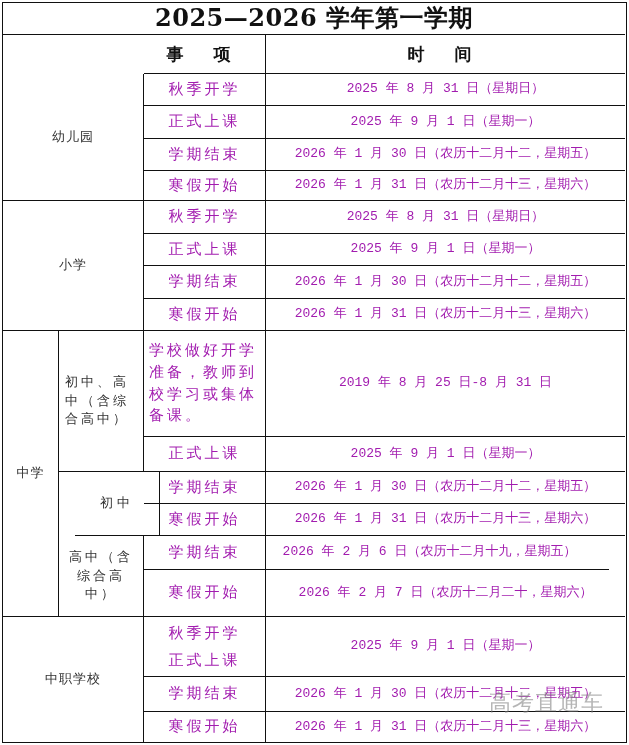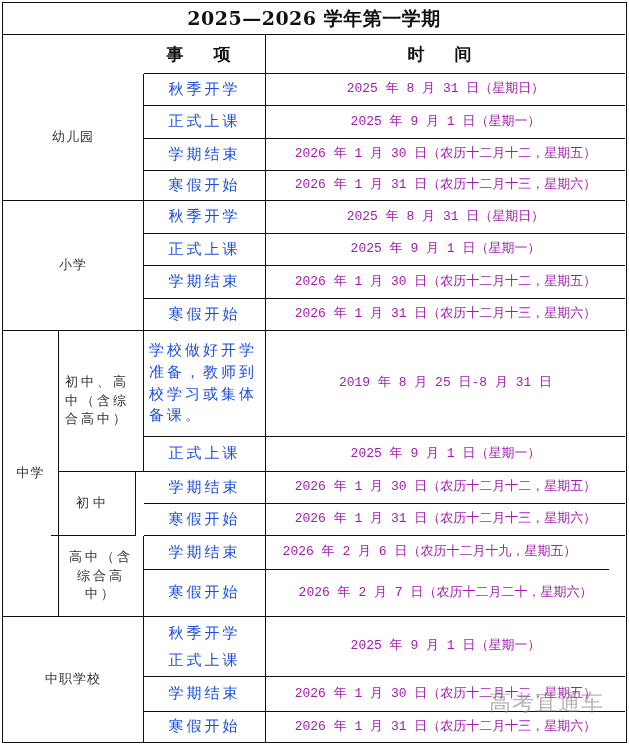--- a/index.html
+++ b/index.html
@@ -4,24 +4,24 @@
 <style>
   html, body { margin: 0; padding: 0; background: #ffffff; }
   body { width: 629px; height: 745px; position: relative; overflow: hidden;
          font-family: "DejaVu Serif", "Liberation Serif", serif; color: #1a1a1a; }
   .tbl { position: absolute; left: 2px; top: 2px; width: 625px; height: 741px;
          border: 1.5px solid #111; box-sizing: border-box; }
   .cell { position: absolute; box-sizing: border-box; display: flex;
           align-items: center; justify-content: center; text-align: center;
           border-right: 1px solid #111; border-bottom: 1px solid #111;
           font-size: 15px; line-height: 1.45; color: #222; }
-  .title { font-size: 19px; font-weight: bold; color: #111; letter-spacing: 0.5px; }
+  .title { font-size: 24px; font-weight: bold; color: #111; letter-spacing: 0.5px; }
   .head { font-size: 17px; font-weight: bold; color: #111; letter-spacing: 12px; }
   .stage { font-size: 13px; color: #333; letter-spacing: 1px; }
-  .item { letter-spacing: 3px; color: #1d4ed8; }
+  .item { letter-spacing: 3px; color: #a21caf; }
   .time { color: #a21caf; font-size: 13px; white-space: nowrap; font-family: Liberation Mono, monospace; }
   .multi { flex-direction: column; }
   .wrap { padding: 0 4px; letter-spacing: 3px; text-align: left; justify-content: flex-start; }
   .nor { border-right: none; }
   .nob { border-bottom: none; }
   .watermark { position: absolute; left: 489px; top: 688px; font-size: 22px;
                color: rgba(120,120,120,0.55); font-family: "DejaVu Sans", sans-serif;
                letter-spacing: 1px; pointer-events: none; }
 </style>
 </head>
@@ -55,21 +55,21 @@
   <div class="cell time nor" style="left:263px;top:296px;width:359px;height:32px;">2026 年 1 月 31 日（农历十二月十三，星期六）</div>
 
   <div class="cell stage" style="left:0;top:328px;width:56px;height:286px;">中学</div>
 
   <div class="cell stage wrap" style="left:56px;top:328px;width:85px;height:141px;justify-content:center;padding:0 6px;">初中、高中（含综合高中）</div>
   <div class="cell item wrap" style="left:141px;top:328px;width:122px;height:106px;padding:0 5px;justify-content:center;">学校做好开学准备，教师到校学习或集体备课。</div>
   <div class="cell time nor" style="left:263px;top:328px;width:359px;height:106px;">2019 年 8 月 25 日-8 月 31 日</div>
   <div class="cell item" style="left:141px;top:434px;width:122px;height:35px;">正式上课</div>
   <div class="cell time nor" style="left:263px;top:434px;width:359px;height:35px;">2025 年 9 月 1 日（星期一）</div>
 
-  <div class="cell stage" style="left:48px;top:469px;width:85px;height:64px;letter-spacing:4px;">初中</div>
+  <div class="cell stage" style="left:72px;top:469px;width:85px;height:64px;letter-spacing:4px;">初中</div>
   <div class="cell item" style="left:141px;top:469px;width:122px;height:32px;">学期结束</div>
   <div class="cell time nor" style="left:263px;top:469px;width:359px;height:32px;">2026 年 1 月 30 日（农历十二月十二，星期五）</div>
   <div class="cell item" style="left:141px;top:501px;width:122px;height:32px;">寒假开始</div>
   <div class="cell time nor" style="left:263px;top:501px;width:359px;height:32px;">2026 年 1 月 31 日（农历十二月十三，星期六）</div>
 
   <div class="cell stage wrap" style="left:56px;top:533px;width:85px;height:81px;justify-content:center;padding:0 6px;text-align:center;">高中（含综合高中）</div>
   <div class="cell item" style="left:141px;top:533px;width:122px;height:34px;">学期结束</div>
   <div class="cell time nor" style="left:247px;top:533px;width:359px;height:34px;">2026 年 2 月 6 日（农历十二月十九，星期五）</div>
   <div class="cell item" style="left:141px;top:567px;width:122px;height:47px;">寒假开始</div>
   <div class="cell time nor" style="left:263px;top:567px;width:359px;height:47px;">2026 年 2 月 7 日（农历十二月二十，星期六）</div>

